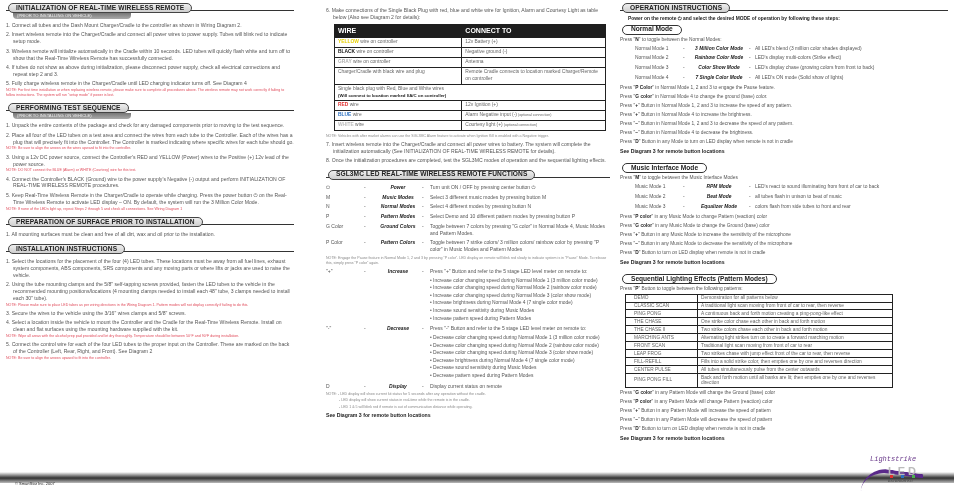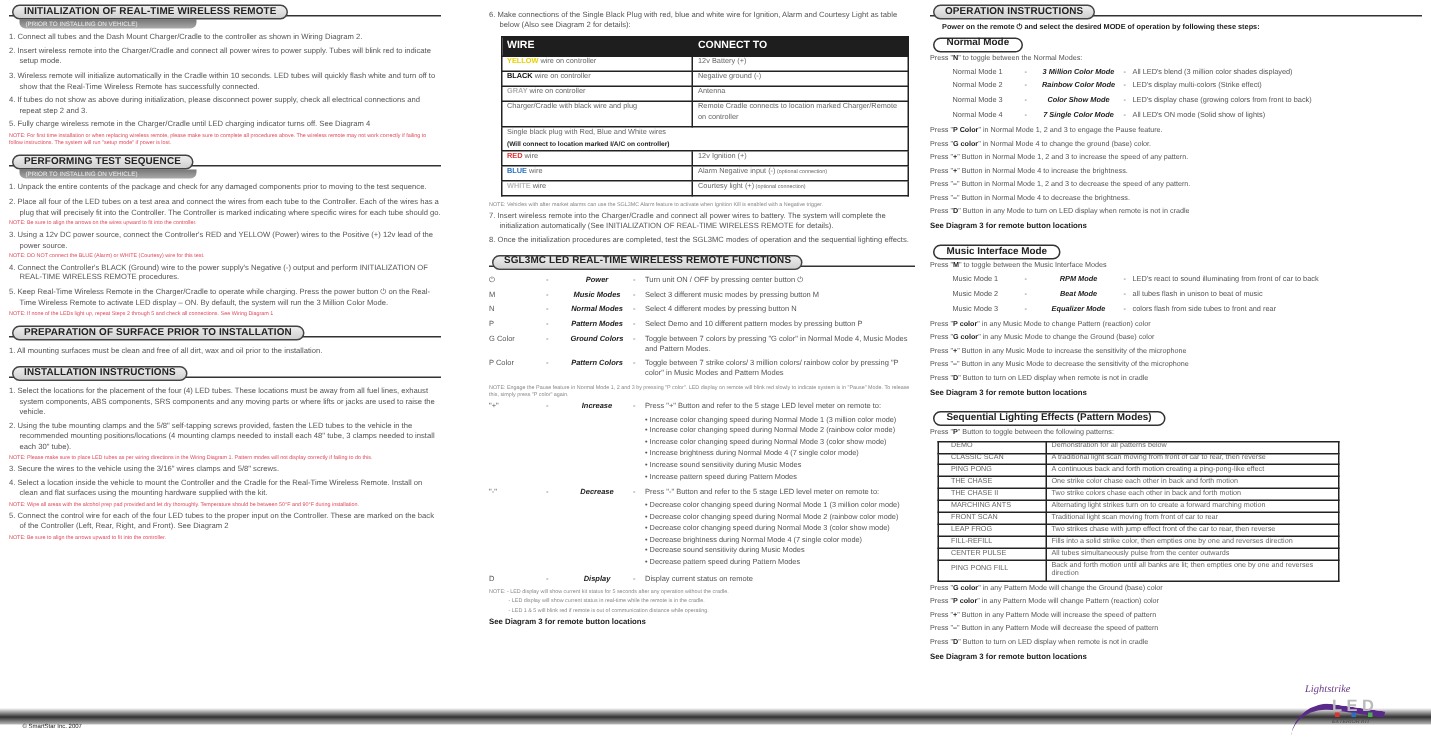--- a/index.html
+++ b/index.html
@@ -405,19 +405,19 @@
       <p class="line"><span>Press "</span><b>–</b><span>" Button in any Pattern Mode will decrease the speed of pattern</span></p>
       <p class="line"><span>Press "</span><b>D</b><span>" Button to turn on LED display when remote is not in cradle</span></p>
     </div>
   <div class="bold-dark">See Diagram 3 for remote button locations</div>
 </div>
 
 <div class="footer-bar"></div>
 <div class="footer-text">© SmartStar Inc. 2007</div>
 <div class="swoosh"></div>
 <div class="logo">
-  <div style="position:absolute;left:4px;top:0;font-family:Liberation Serif, serif;font-style:italic;font-size:7px;color:#6a3a8a">Lightstrike</div>
+  <div style="position:absolute;left:4px;top:0;font-family:Liberation Mono, monospace;font-style:italic;font-size:7px;color:#6a3a8a">Lightstrike</div>
   <div style="position:absolute;left:22px;top:9px;font-weight:bold;font-size:11px;color:#bbb;letter-spacing:3px">LED</div>
   <div style="position:absolute;left:24px;top:20px;width:3px;height:3px;background:#e03030"></div>
   <div style="position:absolute;left:35px;top:20px;width:3px;height:3px;background:#2a6fc0"></div>
   <div style="position:absolute;left:46px;top:20px;width:3px;height:3px;background:#4caf50"></div>
   <div style="position:absolute;left:22px;top:24px;font-size:3.6px;font-weight:bold;font-style:italic;color:#555">EXTERIOR KIT</div>
 </div>
 
 </body></html>

